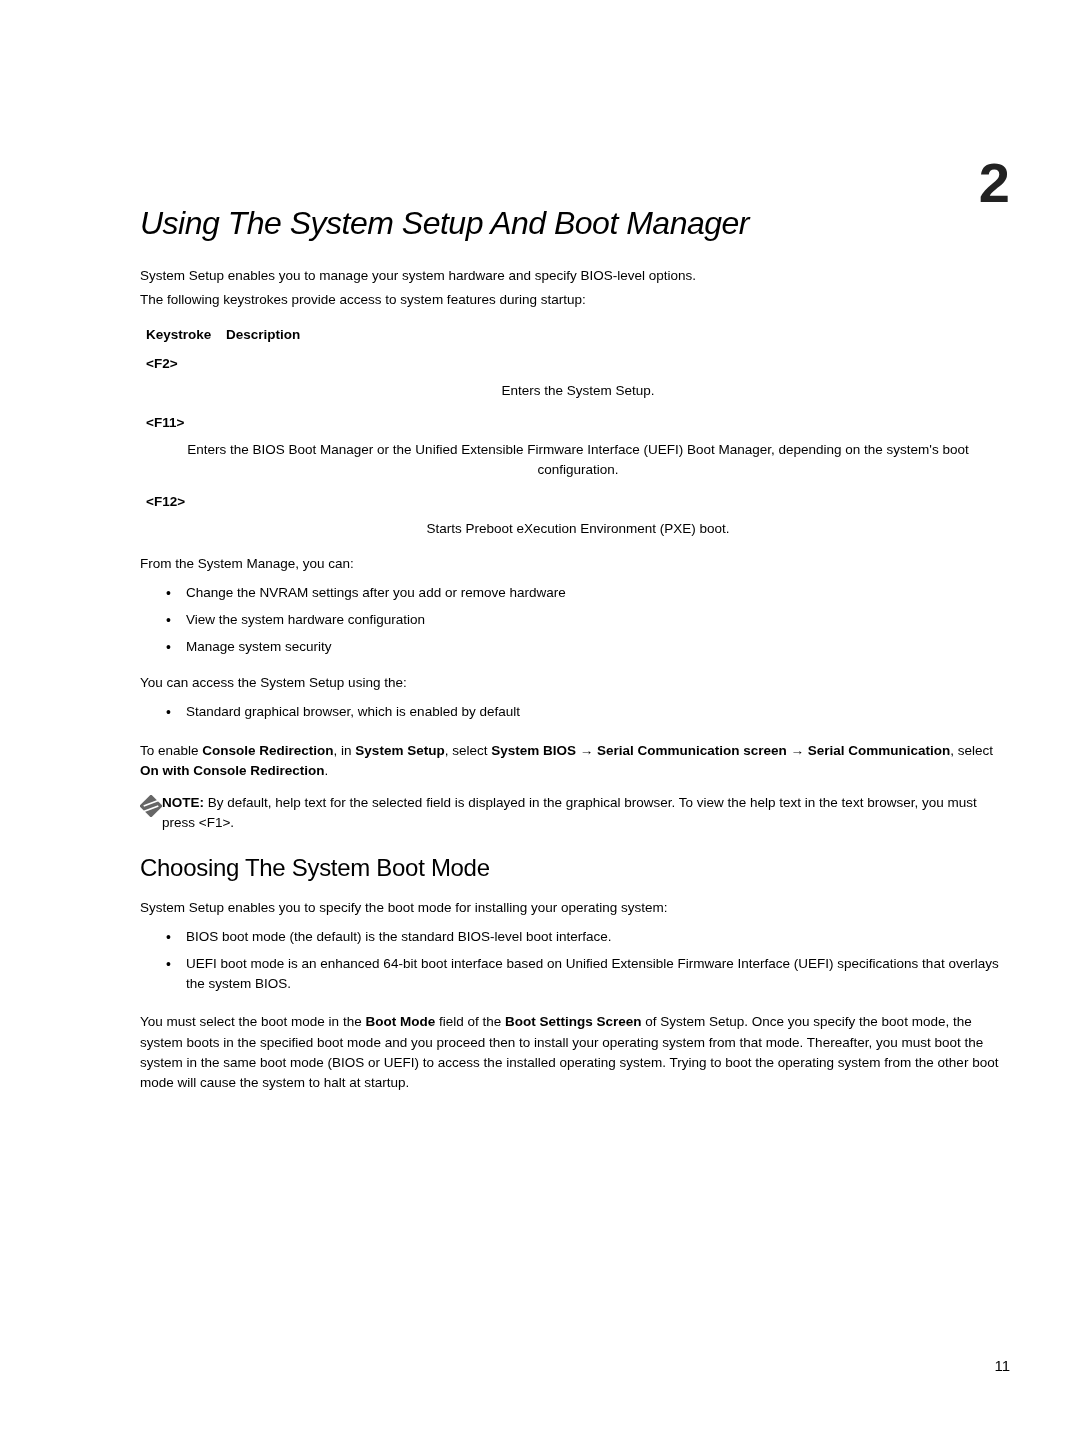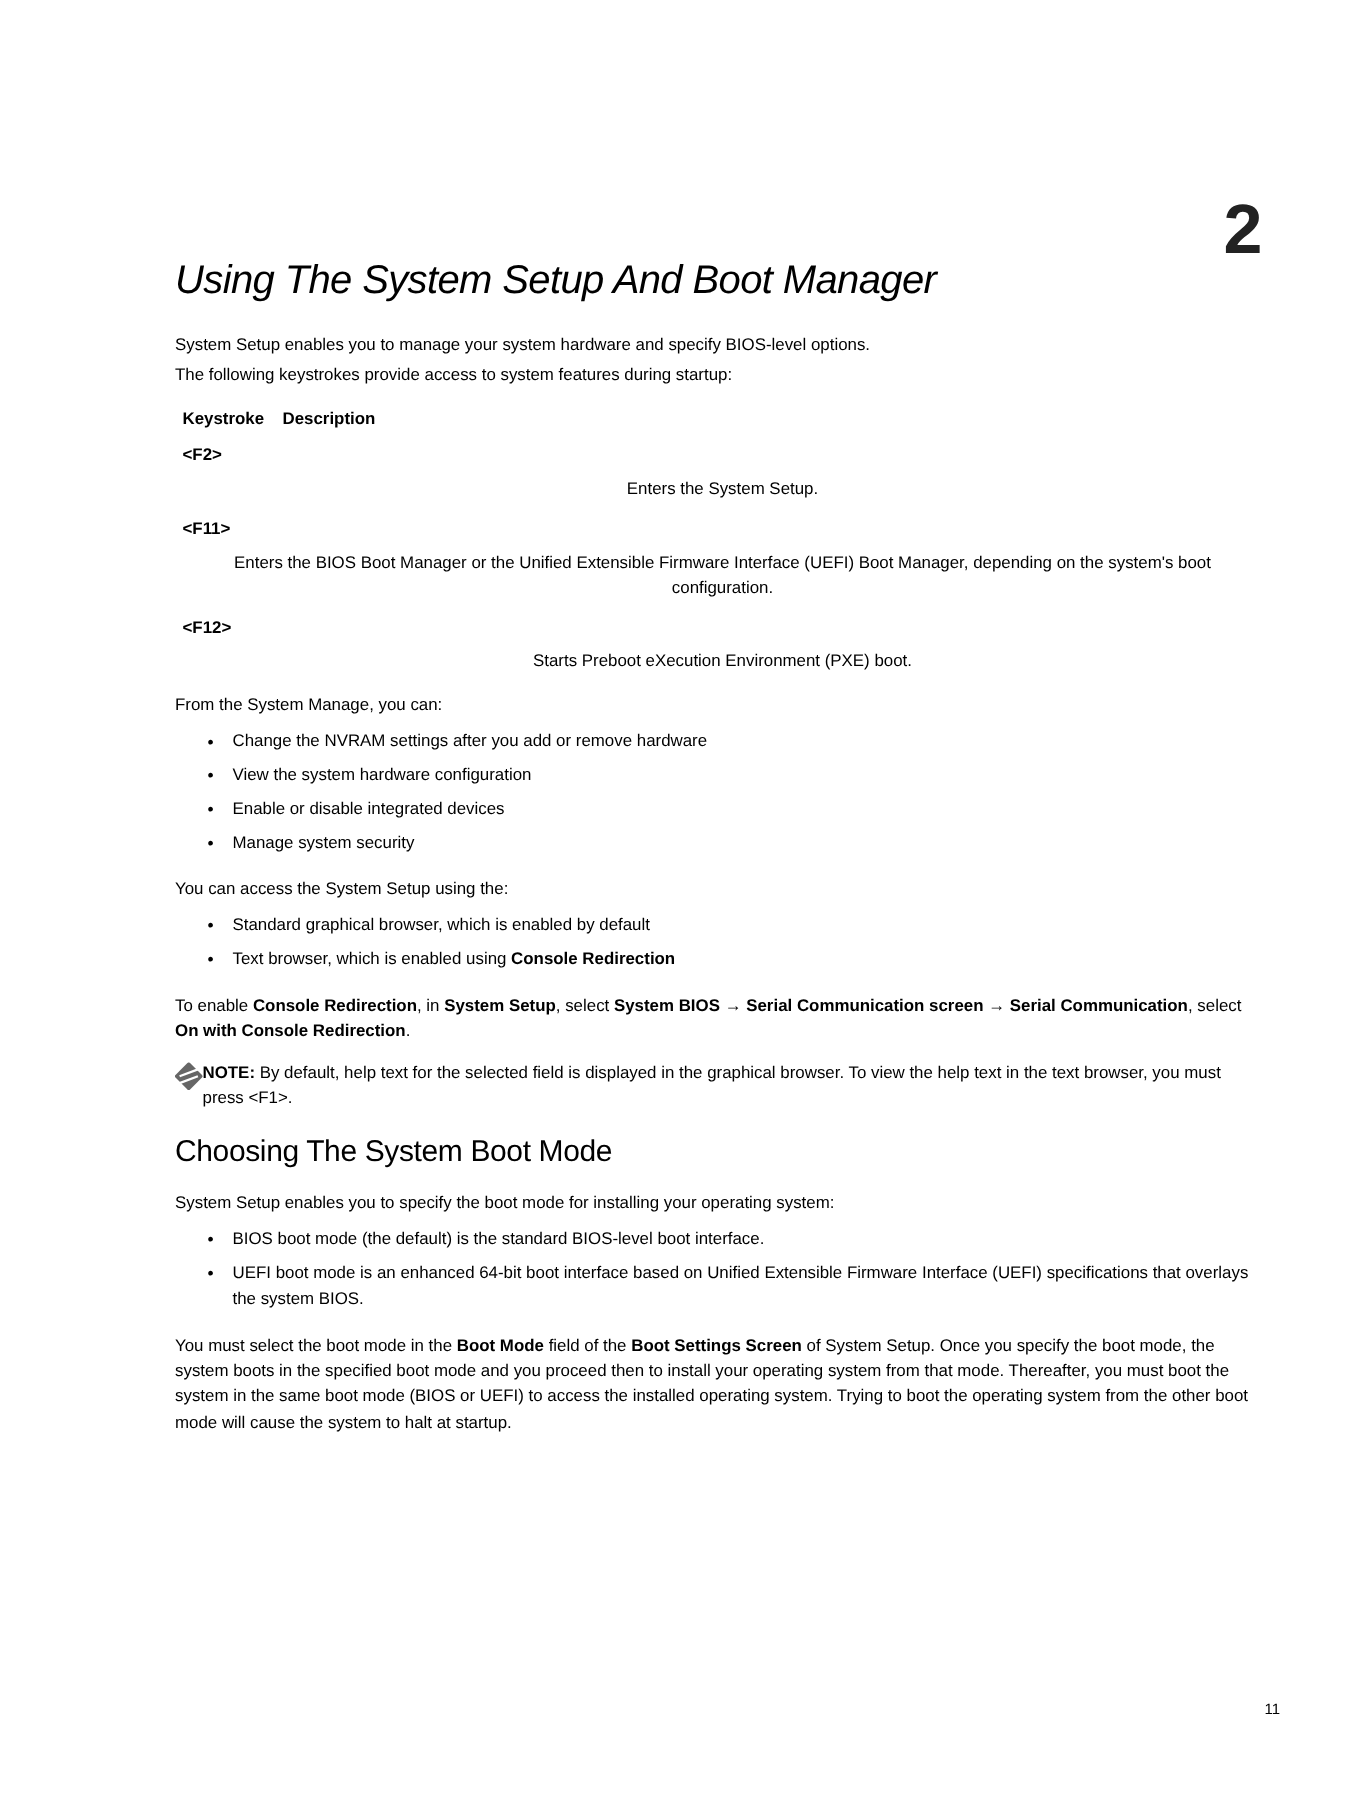--- a/index.html
+++ b/index.html
@@ -119,22 +119,22 @@
     .section-title {
       font-size: 24px;
       font-weight: normal;
       margin-top: 18px;
       margin-bottom: 18px;
       letter-spacing: -0.3px;
     }
     .page-number {
       position: absolute;
       bottom: 60px;
-      right: 56px;
-      font-size: 12px;
+      right: 70px;
+      font-size: 15px;
     }
     .arrow {
       font-family: Arial;
     }
   </style>
 </head>
 <body>
 
 <div class="chapter-number">2</div>
 
@@ -159,28 +159,26 @@
   <div class="table-row">
     <span class="table-col1">&lt;F12&gt;</span>
     <span class="table-col2">Starts Preboot eXecution Environment (PXE) boot.</span>
   </div>
 </div>
 
 <p class="section-intro">From the System Manage, you can:</p>
 <ul>
   <li>Change the NVRAM settings after you add or remove hardware</li>
   <li>View the system hardware configuration</li>
-  <li>Enable or disable integrated devices</li>
   <li>Manage system security</li>
 </ul>
 
 <p class="section-intro">You can access the System Setup using the:</p>
 <ul>
   <li>Standard graphical browser, which is enabled by default</li>
-  <li><span>Text browser, which is enabled using </span><span class="bold">Console Redirection</span></li>
 </ul>
 
 <p class="enable-text">
   <span>To enable </span><span class="bold">Console Redirection</span><span>, in </span><span class="bold">System Setup</span><span>, select </span><span class="bold">System BIOS</span><span class="arrow"> → </span><span class="bold">Serial Communication screen</span><span class="arrow"> → </span><span class="bold">Serial Communication</span><span>, select </span><span class="bold">On with Console Redirection</span><span>.</span>
 </p>
 
 <div class="note-block">
   <svg class="note-icon" viewBox="0 0 24 24">
     <path d="M3 3 L21 3 L21 21 L3 21 Z" fill="#666" transform="rotate(45 12 12)"></path>
     <path d="M4 12 L20 6" stroke="#fff" stroke-width="2" fill="none"></path>

